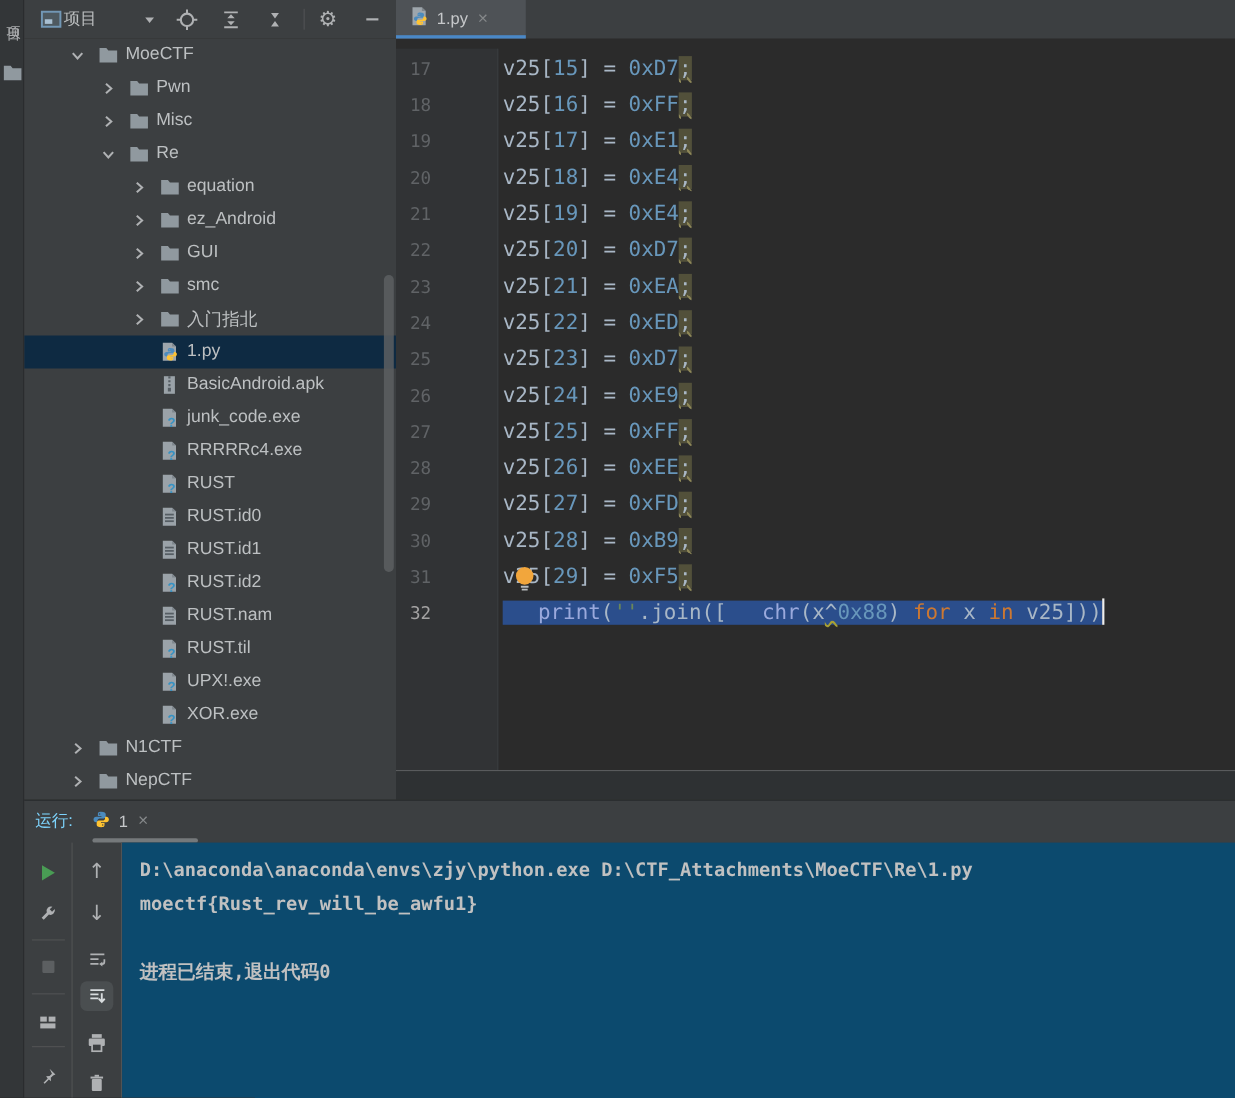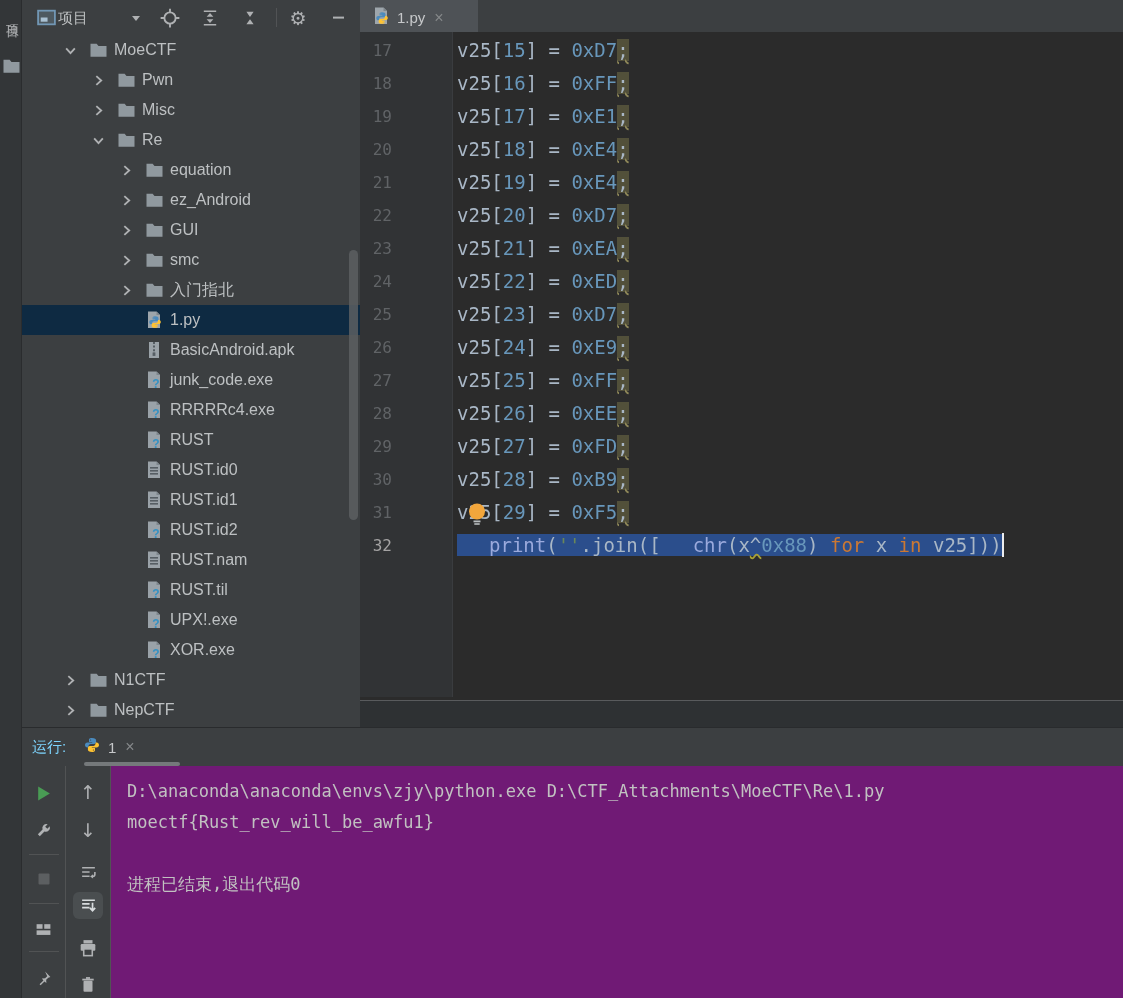--- a/index.html
+++ b/index.html
@@ -20,21 +20,21 @@
   #tab1 .tlbl{font-size:15px;color:#C6C8CA;margin-left:7px;}
   .closex{color:#85888A;font-size:16px;line-height:16px;margin-left:9px;}
   
   #tree{position:absolute;left:22px;top:35px;width:338px;height:692px;background:#3C3F41;overflow:hidden;}
   .trow{position:relative;height:30px;display:flex;align-items:center;font-size:16px;color:#BDC0C2;box-sizing:border-box;white-space:nowrap;}
   .trow.selected{background:#0E2A42;}
   .chev{width:16px;height:16px;flex:none;display:flex;align-items:center;justify-content:center;}
   .ticon{width:20px;height:18px;margin-left:10px;margin-right:6px;flex:none;display:flex;align-items:center;justify-content:center;}
   #tree-scroll{position:absolute;right:2px;top:215px;width:9px;height:270px;background:#5C5F61;border-radius:5px;opacity:.85;}
   
-  #editor{position:absolute;left:360px;top:32px;width:763px;height:665px;background:#2B2B2B;overflow:hidden;}
+  #editor{position:absolute;left:360px;top:44px;width:763px;height:665px;background:#2B2B2B;overflow:hidden;}
   #gutter{position:absolute;left:0;top:0;width:92px;height:100%;background:#313335;border-right:1px solid #3A3C3F;}
   .eline{position:absolute;left:0;width:100%;height:33px;font-family:"DejaVu Sans Mono",monospace;font-size:19px;line-height:33px;white-space:pre;}
   .lnum{position:absolute;left:4px;width:28px;text-align:right;color:#606366;font-size:16px;line-height:33px;font-family:"DejaVu Sans Mono",monospace;}
   .lnum.current{color:#A4A3A3;}
   .lcode{position:absolute;left:97px;}
   .plain{color:#A9B7C6;} .number{color:#6897BB;} .keyword{color:#CC7832;}
   .string{color:#6A8759;} .builtin{color:#9AA9DC;padding-left:32px;}
   .warn-semi{background:#52503A;color:#A9B7C6;text-decoration:underline wavy #8E8758;}
   .warn-squiggle{text-decoration:underline wavy #A8A034;}
   .selspan{background:#2B4E8C;}
@@ -49,21 +49,21 @@
   #runtab{position:absolute;left:62px;top:0;height:38px;display:flex;align-items:center;}
   #runtab .tlbl{font-size:15px;color:#C6C8CA;margin-left:8px;}
   #runtab .underline{position:absolute;left:0;bottom:0;width:96px;height:4px;background:#75797B;border-radius:2px;}
   #runbody{position:absolute;left:0;top:38px;right:0;bottom:0;}
   #rcol1{position:absolute;left:0;top:0;width:44px;height:100%;border-right:1px solid #515354;box-sizing:border-box;}
   #rcol2{position:absolute;left:44px;top:0;width:45px;height:100%;border-right:1px solid #515354;box-sizing:border-box;}
   .ribtn{position:absolute;left:50%;transform:translateX(-50%);width:30px;height:24px;display:flex;align-items:center;justify-content:center;}
   .ribtn.boxed{background:#4A4E50;border-radius:6px;height:27px;}
   .hsep{position:absolute;left:7px;width:30px;height:1px;background:#515354;}
   .uarrow{font-size:19px;color:#AFB1B3;font-family:"DejaVu Sans",sans-serif;line-height:20px;}
-  #console{position:absolute;left:89px;top:0;right:0;bottom:0;background:#701a75;padding:10px 0 0 16px;box-sizing:border-box;}
+  #console{position:absolute;left:89px;top:0;right:0;bottom:0;background:#0c4a6e;padding:10px 0 0 16px;box-sizing:border-box;font-weight:bold;}
   .cline{font-family:"DejaVu Sans Mono",monospace;font-size:17px;line-height:31px;color:#C1C1C1;white-space:pre;}
   .gearchar{font-family:"DejaVu Sans",sans-serif;font-size:19px;color:#AFB1B3;}
 </style>
 </head>
 <body>
 
 <div id="stripe">
   <span class="vlabel">项目</span>
   <span class="sfold"><svg width="19" height="16" viewBox="0 0 16 14">
         <path fill="#90999F" d="M1 1.5h5.4l1.6 2H15v9.5H1z"></path>

